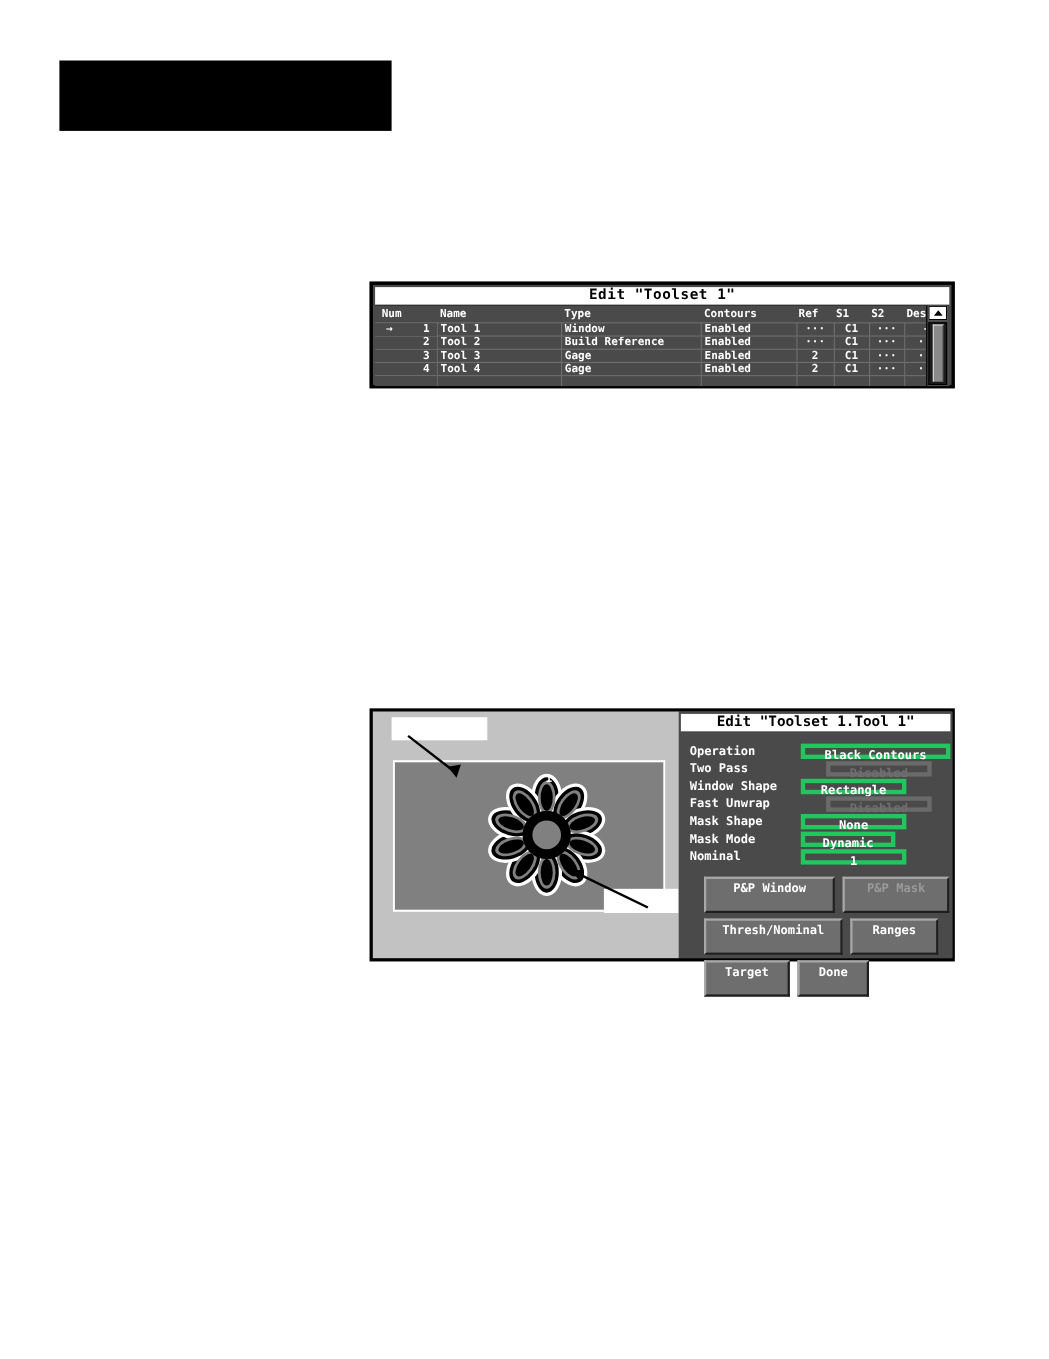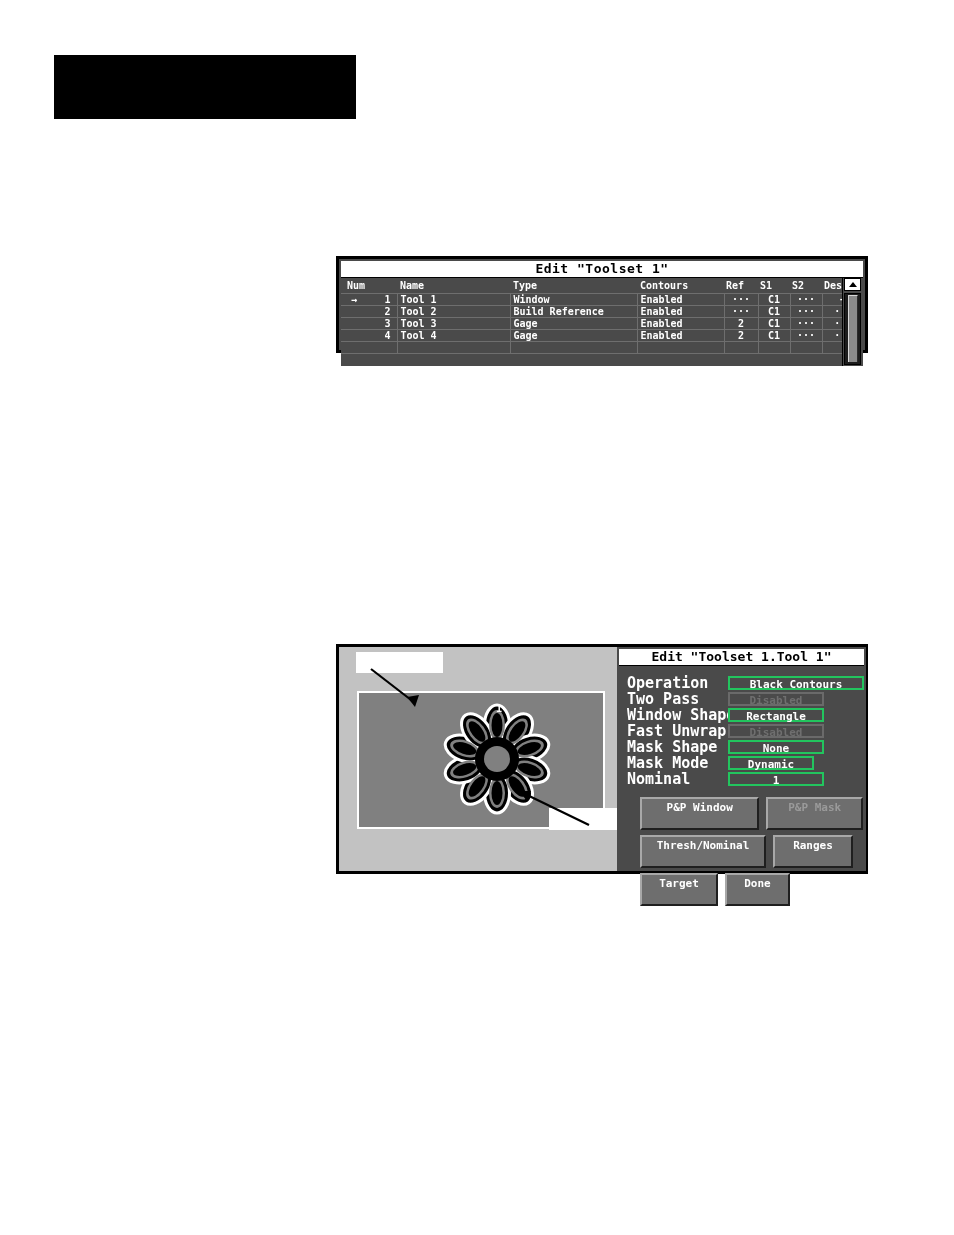--- a/index.html
+++ b/index.html
@@ -43,21 +43,21 @@
     color: #000000;
     font-size: 13px;
     font-weight: bold;
     line-height: 16px;
     text-align: center;
     letter-spacing: 0.5px;
     border-bottom: 1px solid #000;
   }
   #toolset-body {
     position: relative;
-    height: 88px;
+    height: 73px;
     background: #4a4a4a;
     display: flex;
   }
   #table-area {
     flex: 1 1 auto;
     overflow: hidden;
   }
   table.tool-table {
     width: 100%;
     border-collapse: collapse;
@@ -228,41 +228,42 @@
   .field-row {
     display: flex;
     align-items: center;
     height: 15px;
     margin-bottom: 1px;
   }
   .field-label {
     width: 101px;
     flex: 0 0 101px;
     color: #ffffff;
-    font-size: 15px;
+    font-size: 11px;
     font-weight: bold;
     letter-spacing: 0px;
     white-space: nowrap;
   }
   .field-value {
     height: 14px;
     line-height: 14px;
     background: #4a4a4a;
-    border: 2px solid #22c55e;
+    border: 4px solid #22c55e;
     color: #ffffff;
     font-size: 11px;
     font-weight: bold;
     text-align: center;
     box-sizing: border-box;
     padding: 0 5px;
     white-space: nowrap;
   }
   .field-value.disabled {
     color: #6f6f6f;
     border-color: #6a6a6a;
+    margin-left: 23px;
   }
   .w-long  { width: 136px; }
   .w-mid   { width: 96px; }
   .w-short { width: 86px; }
 
   #button-grid {
     position: absolute;
     left: 23px;
     top: 150px;
     width: 230px;

